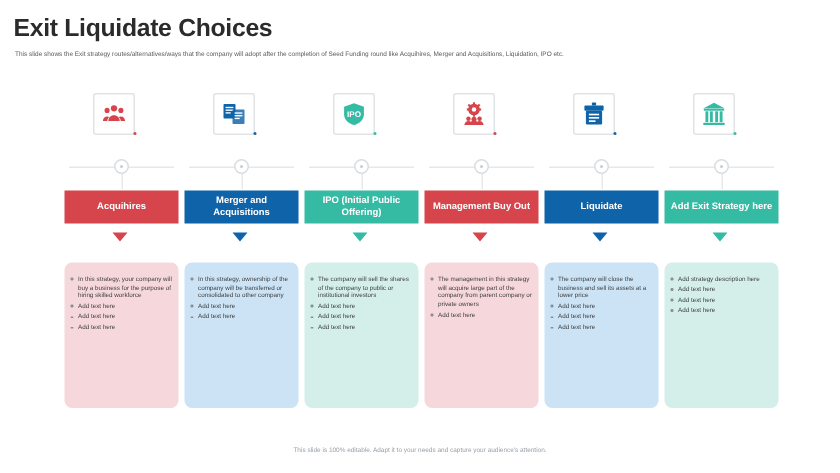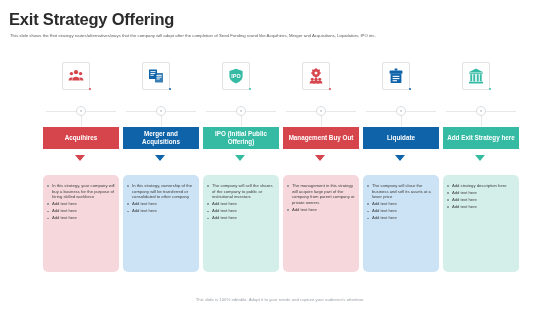--- a/index.html
+++ b/index.html
@@ -176,21 +176,21 @@
     width: 560px;
     text-align: center;
     font-size: 4.3px;
     color: #9aa0a6;
   }
 </style>
 </head>
 <body>
 
 <div class="header">
-  <div class="page-title">Exit Strategy Offering</div>
+  <div class="page-title">Exit Liquidate Choices</div>
   <div class="page-subtitle">This slide shows the Exit strategy routes/alternatives/ways that the company will adopt after the completion of Seed Funding round like Acquihires, Merger and Acquisitions, Liquidation, IPO etc.</div>
 </div>
 
 <div class="timeline" id="timeline">
     <div class="tl-line" style="left: 46px; width: 70px;"></div>
     <div class="tl-node" style="left: 76px;"></div>
     <div class="tl-stem" style="left: 81px;"></div>
     <div class="tl-line" style="left: 126px; width: 70px;"></div>
     <div class="tl-node" style="left: 156px;"></div>
     <div class="tl-stem" style="left: 161px;"></div>

